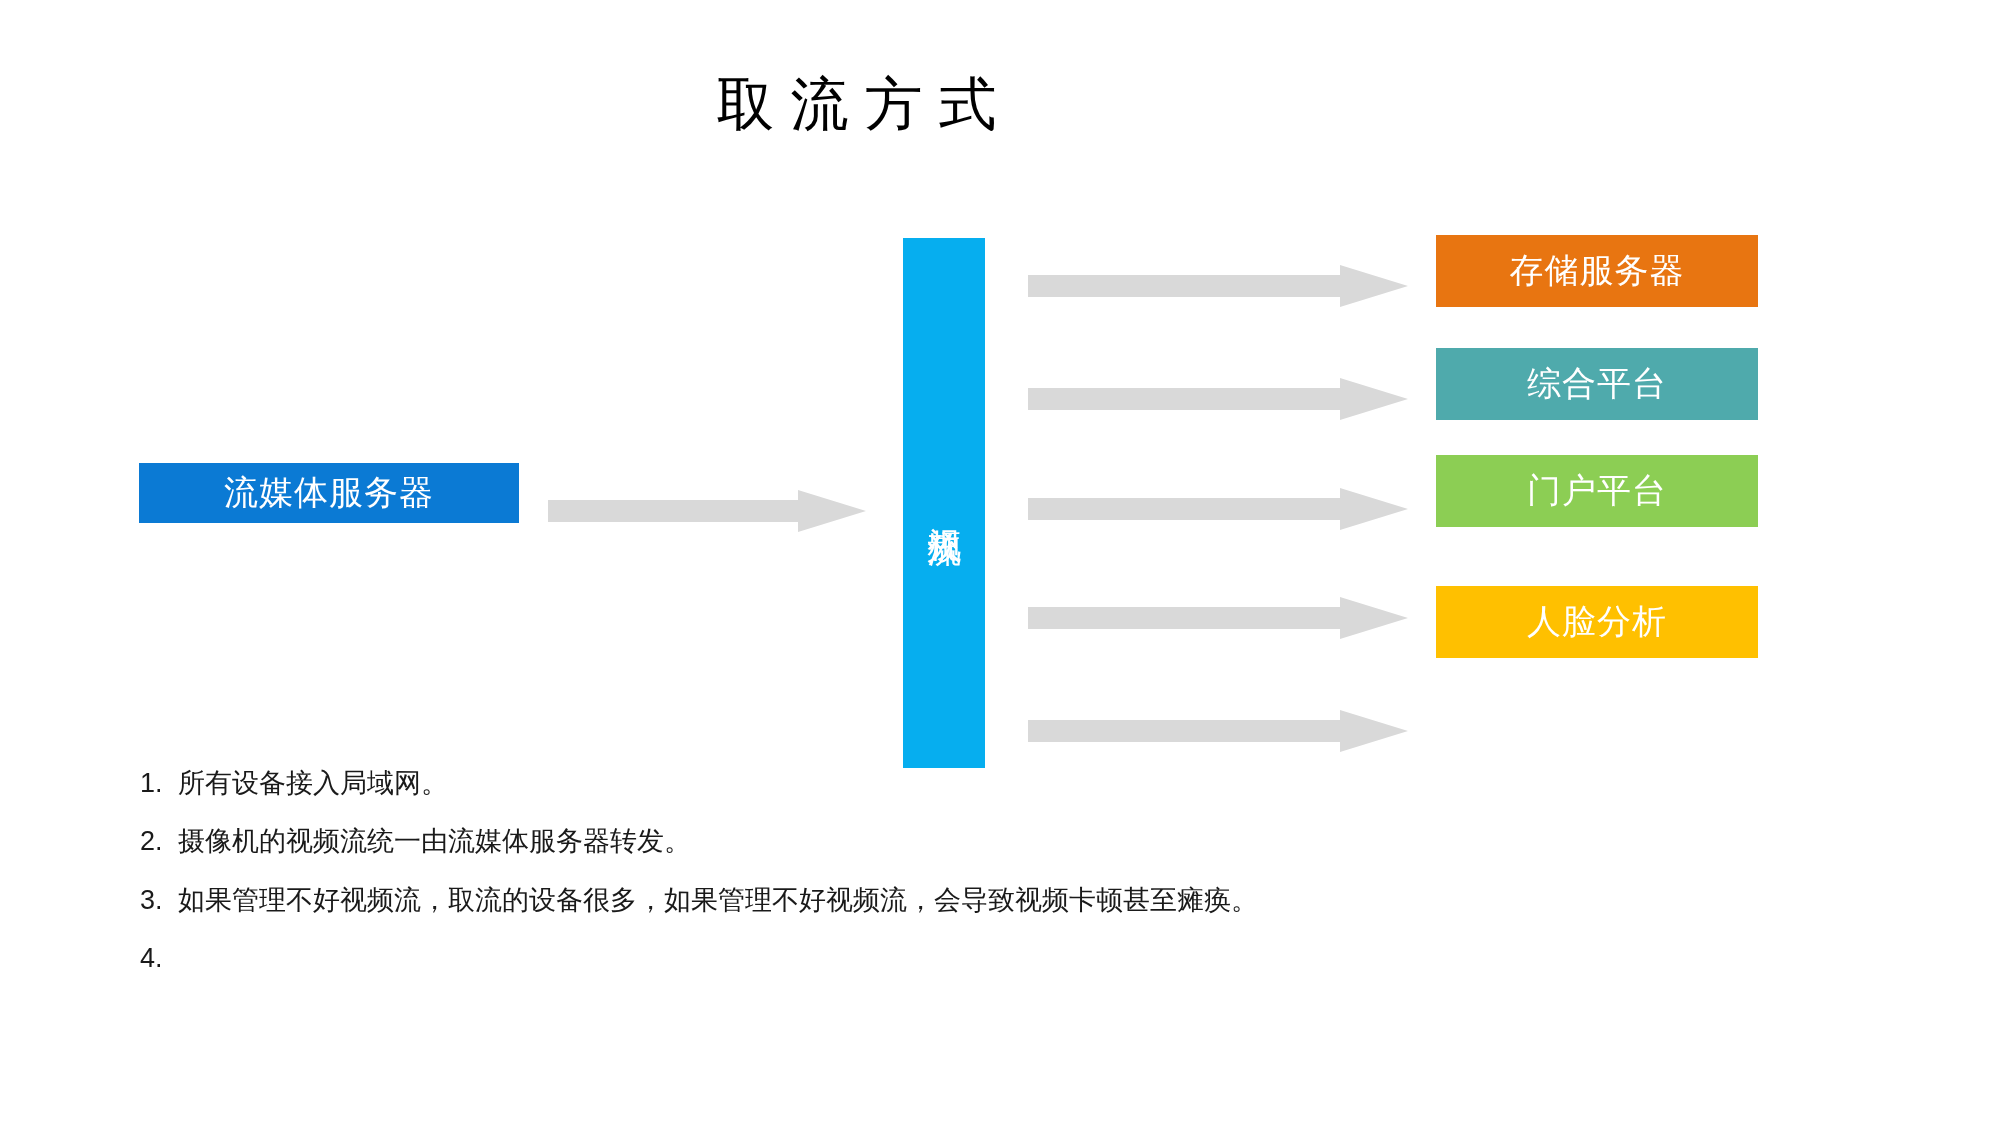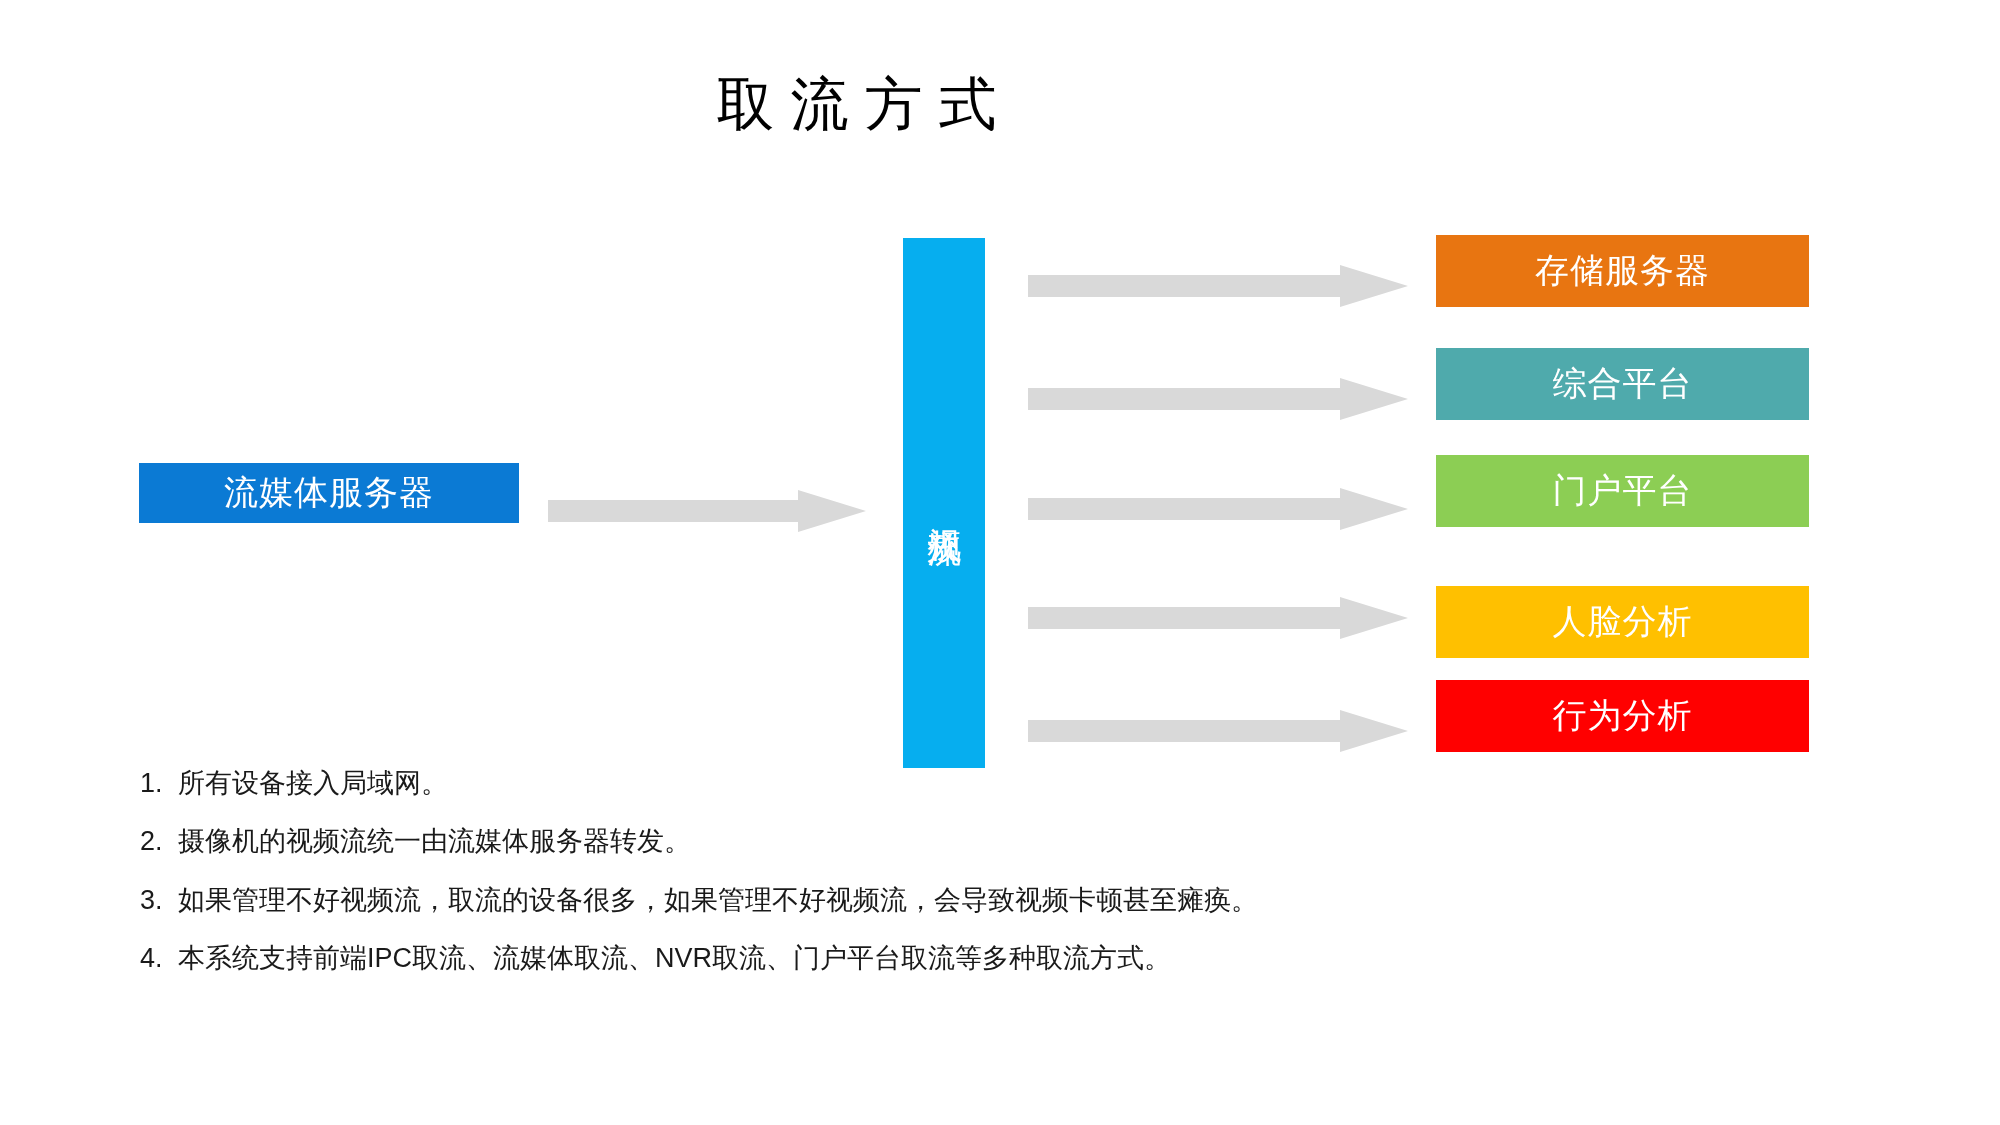--- a/index.html
+++ b/index.html
@@ -92,21 +92,21 @@
   .arrow-f0 { top: 265px; }
   .arrow-f1 { top: 378px; }
   .arrow-f2 { top: 488px; }
   .arrow-f3 { top: 597px; }
   .arrow-f4 { top: 710px; }
 
   
   .dest-box {
     position: absolute;
     left: 1436px;
-    width: 373px;
+    width: 322px;
     height: 72px;
     display: flex;
     align-items: center;
     justify-content: center;
     color: #ffffff;
     font-size: 34px;
     letter-spacing: 1px;
     box-sizing: border-box;
   }
   .dest-0 { top: 235px; }
@@ -204,38 +204,34 @@
   </div>
   <div class="dest-box dest-1" style="background: rgb(79, 170, 172);">
     <span>综合平台</span>
   </div>
   <div class="dest-box dest-2" style="background: rgb(140, 206, 84);">
     <span>门户平台</span>
   </div>
   <div class="dest-box dest-3" style="background: rgb(255, 192, 0);">
     <span>人脸分析</span>
   </div>
-  <div class="dest-box dest-4" style="background: rgb(255, 0, 0);">
-    <span>行为分析</span>
-  </div>
 </div>
 
 <div class="notes">
 
   <ul class="notes-list">
     <li class="note-item">
       <span class="note-num">1.</span>
       <span class="note-text">所有设备接入局域网。</span>
     </li>
     <li class="note-item">
       <span class="note-num">2.</span>
       <span class="note-text">摄像机的视频流统一由流媒体服务器转发。</span>
     </li>
     <li class="note-item">
       <span class="note-num">3.</span>
       <span class="note-text">如果管理不好视频流，取流的设备很多，如果管理不好视频流，会导致视频卡顿甚至瘫痪。</span>
     </li>
     <li class="note-item">
       <span class="note-num">4.</span>
-      <span class="note-text">本系统支持前端IPC取流、流媒体取流、NVR取流、门户平台取流等多种取流方式。</span>
     </li>
   </ul>
 </div>
 
 </body></html>

